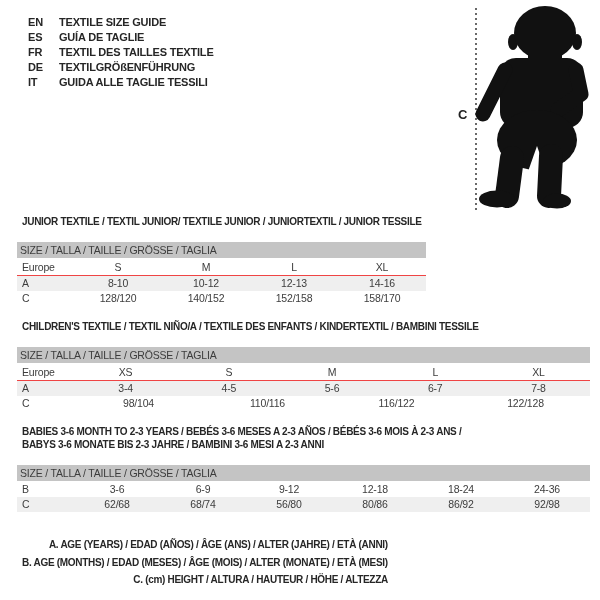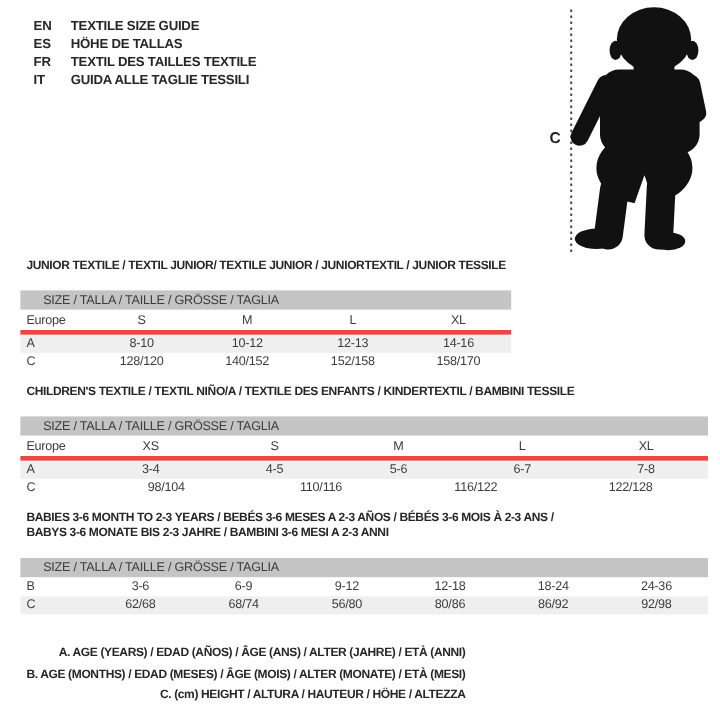--- a/index.html
+++ b/index.html
@@ -16,47 +16,51 @@
   .figure-wrap{position:absolute;left:450px;top:0;width:150px;height:215px;}
   
   .section{position:absolute;left:17px;}
   #sec-junior{top:215px;width:409px;}
   #sec-children{top:320px;width:573px;}
   #sec-babies{top:425px;width:573px;}
   .sec-title{padding-left:5px;font-weight:bold;font-size:10px;letter-spacing:-0.3px;
     line-height:13px;color:#262626;margin-bottom:14px;white-space:nowrap;}
   .tbl{font-size:10.5px;color:#3d3d3d;letter-spacing:-0.2px;}
   .size-bar{height:16px;line-height:16px;background:var(--bar-bg,#c4c4c4);
-    color:#3c3c3c;padding-left:19px;margin-bottom:1px;}
+    color:#3c3c3c;padding-left:3px;margin-bottom:1px;}
   .trow{display:flex;height:15px;line-height:15px;align-items:center;}
-  .trow.hdr{height:16px;line-height:16px;border-bottom:4px solid #ef4444;}
+  .trow.hdr{height:16px;line-height:16px;border-bottom:1px solid #ef4444;}
   .trow.shaded{background:var(--row-shaded,#efefef);}
   .tlabel{width:52px;padding-left:5px;flex:none;}
   .tcell{flex:1;text-align:center;}
   
   .legend{position:absolute;left:22px;top:536px;font-weight:bold;font-size:10px;
     letter-spacing:-0.3px;line-height:17.5px;color:#262626;white-space:nowrap;text-align:right;}
 </style>
 </head>
 <body>
 
 <div class="canvas">
 
   <div class="langs">
       <div class="lang-row">
         <span class="lang-code">EN</span>
         <span class="lang-title">TEXTILE SIZE GUIDE</span>
       </div>
       <div class="lang-row">
         <span class="lang-code">ES</span>
-        <span class="lang-title">HÖHE DE TALLAS</span>
+        <span class="lang-title">GUÍA DE TAGLIE</span>
       </div>
       <div class="lang-row">
         <span class="lang-code">FR</span>
         <span class="lang-title">TEXTIL DES TAILLES TEXTILE</span>
+      </div>
+      <div class="lang-row">
+        <span class="lang-code">DE</span>
+        <span class="lang-title">TEXTILGRÖßENFÜHRUNG</span>
       </div>
       <div class="lang-row">
         <span class="lang-code">IT</span>
         <span class="lang-title">GUIDA ALLE TAGLIE TESSILI</span>
       </div>
     </div>
 
   <div class="figure-wrap">
     <svg width="150" height="215" viewBox="0 0 150 215">
       <line x1="26" y1="8" x2="26" y2="210" stroke="#444" stroke-width="1.6" stroke-dasharray="2 3"></line>

